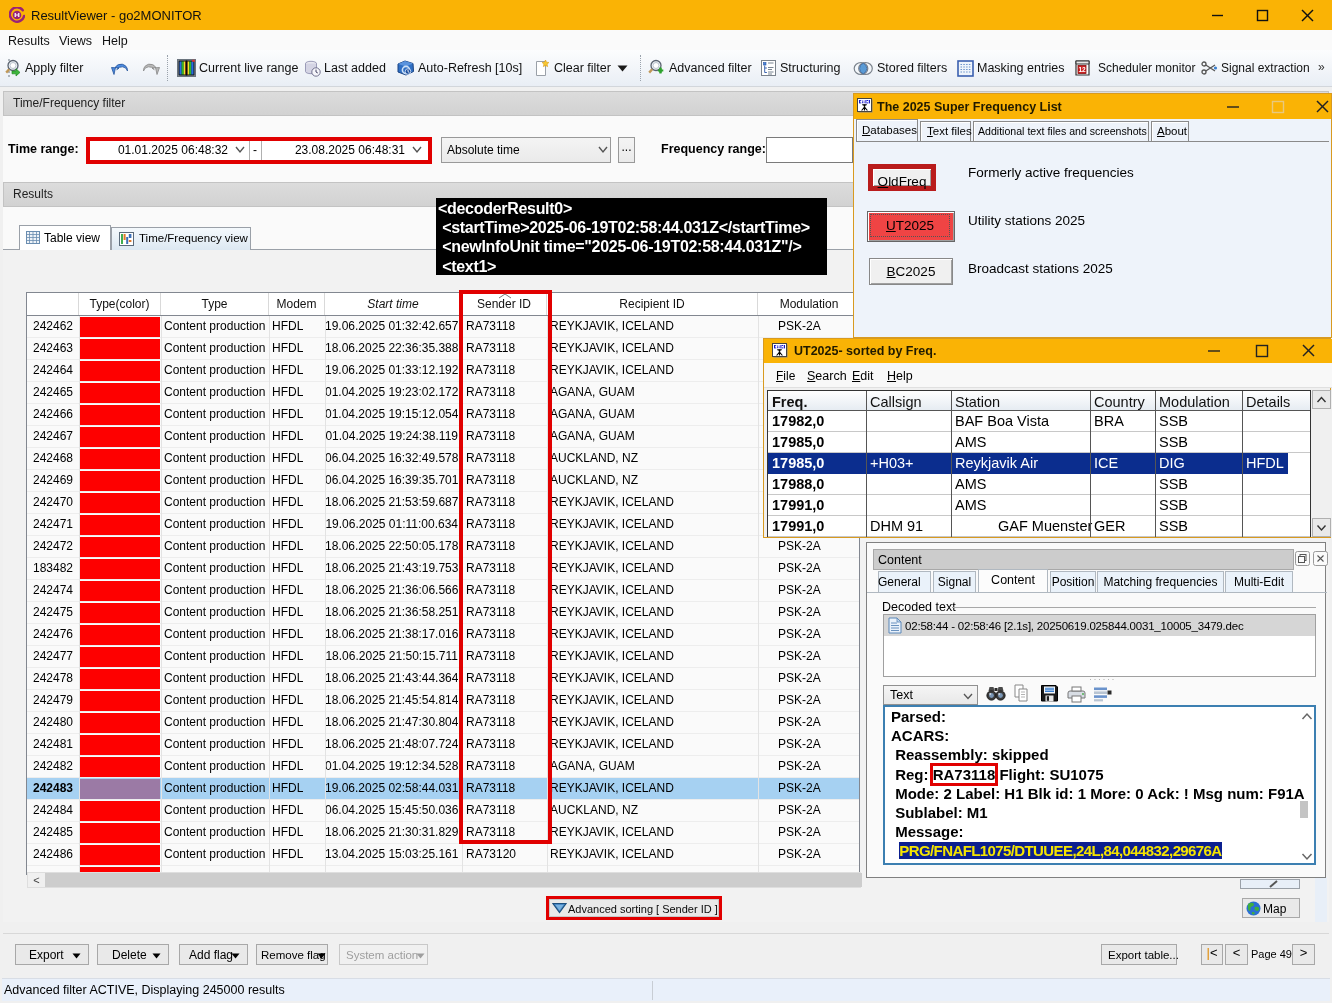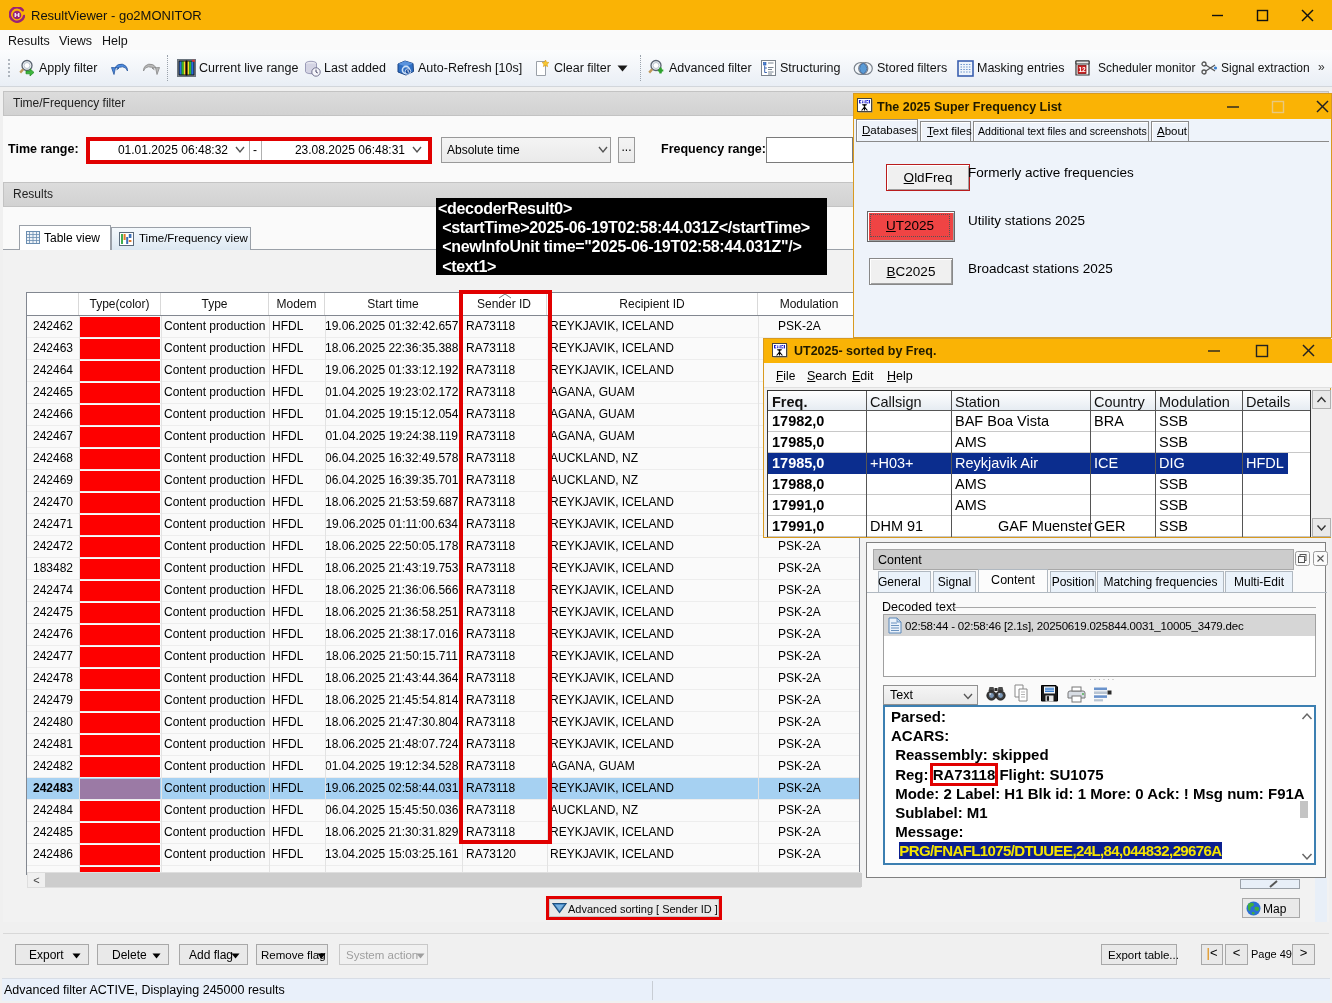--- a/index.html
+++ b/index.html
@@ -64,21 +64,21 @@
 </div>
 
 <div class="abs" id="toolbar">
 <svg class="abs" style="left:7px;top:8px" width="4" height="22">
         <circle cx="2" cy="2" r="1" fill="#98a0aa"></circle>
         <circle cx="2" cy="6" r="1" fill="#98a0aa"></circle>
         <circle cx="2" cy="10" r="1" fill="#98a0aa"></circle>
         <circle cx="2" cy="14" r="1" fill="#98a0aa"></circle>
         <circle cx="2" cy="18" r="1" fill="#98a0aa"></circle>
       </svg>
-<div class="tbtn" style="left:17px;">
+<div class="tbtn" style="left:3px;">
         <svg width="19" height="18" viewBox="0 0 19 18">
           <circle cx="10" cy="6.5" r="5" fill="#f2f6fa" stroke="#5a6370" stroke-width="1.3"></circle>
           <circle cx="10" cy="6.5" r="3" fill="#ffffff" stroke="#aab4c0" stroke-width="0.8"></circle>
           <line x1="6.2" y1="10.2" x2="3.2" y2="13.6" stroke="#c09858" stroke-width="2.4"></line>
           <path d="M9 12 h4 v-2.2 l4 3.6 -4 3.6 v-2.2 h-4 Z" fill="#3db53d" stroke="#1f8a1f" stroke-width="0.7"></path>
         </svg>
         <span>Apply filter</span>
       </div>
 <div class="tbtn" style="left:110px;">
         <svg width="21" height="16" viewBox="0 0 21 16">
@@ -240,21 +240,21 @@
       <rect x="9.8" y="8" width="2.6" height="2" fill="#e07828"></rect>
     </svg>
 <div class="abs" style="left:139px;top:232px;font-size:11.5px;z-index:4;">Time/Frequency view</div>
 
 <div class="abs" id="rtable">
 <div class="hrow">
 <div class="hcell" style="left:0px;width:52px;"></div>
 <div class="hcell" style="left:52px;width:82px;">Type(color)</div>
 <div class="hcell" style="left:134px;width:108px;">Type</div>
 <div class="hcell" style="left:242px;width:56px;">Modem</div>
-<div class="hcell" style="left:298px;width:137px;">Start time</div>
+<div class="hcell" style="left:298px;width:137px;font-style:italic;">Start time</div>
 <div class="hcell" style="left:435px;width:85px;">Sender ID</div>
 <div class="hcell" style="left:520px;width:211px;">Recipient ID</div>
 <div class="hcell" style="left:731px;width:102px;border-right:none;">Modulation</div>
 </div>
 <div class="trow">
 <div class="tcell" style="left:6px;width:46px;">242462</div>
 <div class="redcell"></div>
 <div class="tcell" style="left:137px;">Content production</div>
 <div class="tcell" style="left:245px;">HFDL</div>
 <div class="tcell" style="left:298px;width:133px;text-align:right;">19.06.2025 01:32:42.657</div>
@@ -817,21 +817,21 @@
 </div>
 <div class="abs" style="left:2px;top:25px;width:62px;height:22px;background:#eef3fa;border:1px solid #8a8a8a;border-bottom:none;z-index:2;box-shadow:inset 1px 1px 0 #fff;"></div>
 <div class="abs" style="left:8px;top:30px;font-size:11.5px;z-index:3;"><u>D</u>atabases</div>
 <div class="abs" style="left:66px;top:27px;width:51px;height:20px;background:#eef3fa;border:1px solid #8a8a8a;border-bottom:none;z-index:1;box-shadow:inset 1px 1px 0 #fff;"></div>
 <div class="abs" style="left:73px;top:31px;font-size:11.5px;z-index:3;"><u>T</u>ext files</div>
 <div class="abs" style="left:119px;top:27px;width:176px;height:20px;background:#eef3fa;border:1px solid #8a8a8a;border-bottom:none;z-index:1;box-shadow:inset 1px 1px 0 #fff;"></div>
 <div class="abs" style="left:124px;top:31px;font-size:11.5px;z-index:3;transform:scaleX(0.92);transform-origin:0 0;">Additional text files and screenshots</div>
 <div class="abs" style="left:297px;top:27px;width:38px;height:20px;background:#eef3fa;border:1px solid #8a8a8a;border-bottom:none;z-index:1;box-shadow:inset 1px 1px 0 #fff;"></div>
 <div class="abs" style="left:303px;top:31px;font-size:11.5px;z-index:3;"><u>A</u>bout</div>
 <div class="abs" style="left:2px;top:47px;width:473px;height:196px;border-top:1px solid #8a8a8a;"></div>
-<div class="abs" style="left:32px;top:70px;width:84px;height:27px;background:#f0f0f0;border:1px solid #b91c1c;border-style:solid;box-shadow:inset 1px 1px 0 #fff, inset -1px -1px 0 #a0a0a0;text-align:center;line-height:26px;font-size:13.5px;"><u>O</u>ldFreq</div>
+<div class="abs" style="left:14px;top:70px;width:68px;height:27px;background:#f0f0f0;border:5px solid #b91c1c;border-style:solid;box-shadow:inset 1px 1px 0 #fff, inset -1px -1px 0 #a0a0a0;text-align:center;line-height:26px;font-size:13.5px;"><u>O</u>ldFreq</div>
 <div class="abs" style="left:13px;top:117px;width:88px;height:31px;background:#ef4444;border:1px solid #666;box-shadow:inset 1px 1px 0 #fff, inset -1px -1px 0 #a0a0a0;">
   <div class="abs" style="left:2px;top:2px;width:80px;height:23px;border:1px dotted #555;text-align:center;line-height:22px;font-size:13.5px;"><u>U</u>T2025</div>
 </div>
 <div class="abs" style="left:15px;top:164px;width:84px;height:27px;background:#f0f0f0;border:1px solid #888;box-shadow:inset 1px 1px 0 #fff, inset -1px -1px 0 #a0a0a0;text-align:center;line-height:26px;font-size:13.5px;"><u>B</u>C2025</div>
 <div class="abs" style="left:114px;top:71px;font-size:13.5px;">Formerly active frequencies</div>
 <div class="abs" style="left:114px;top:119px;font-size:13.5px;">Utility stations 2025</div>
 <div class="abs" style="left:114px;top:167px;font-size:13.5px;">Broadcast stations 2025</div>
 </div>
 
 </div>

